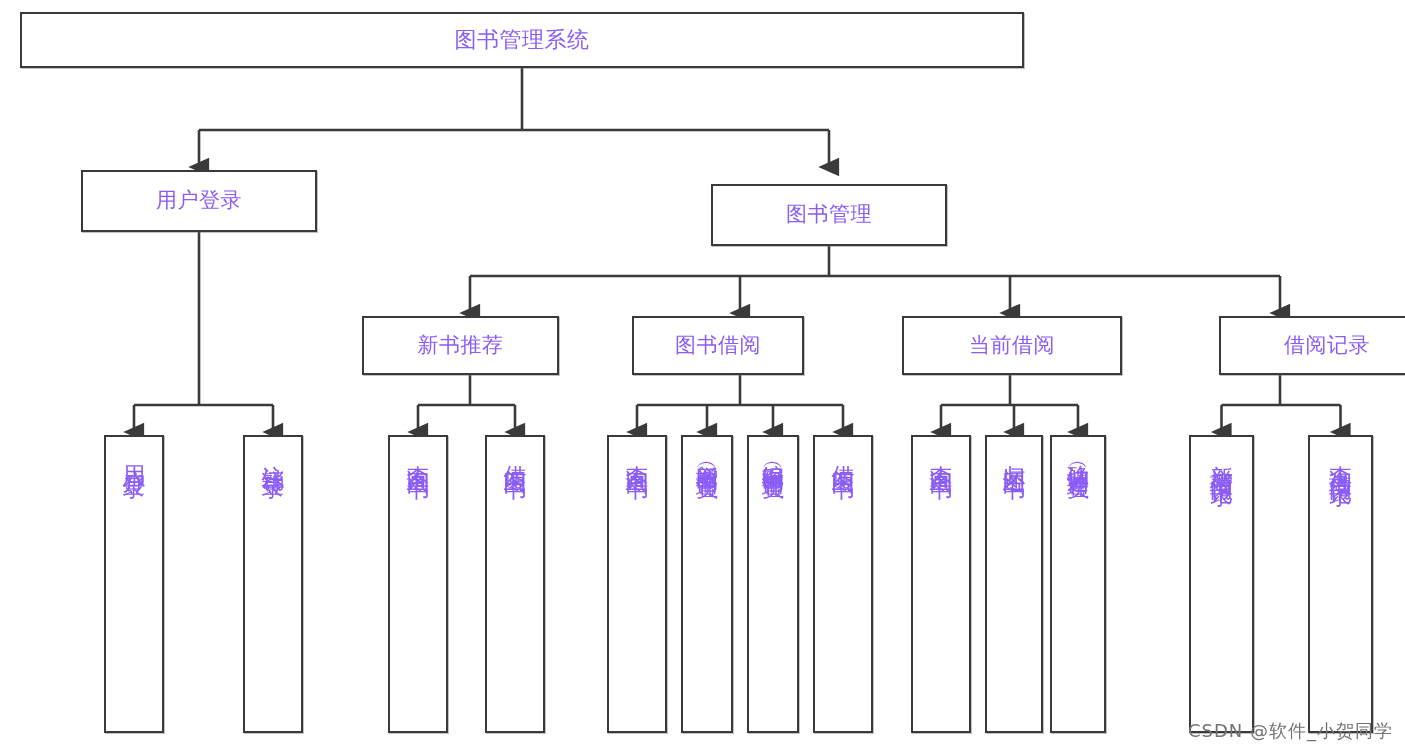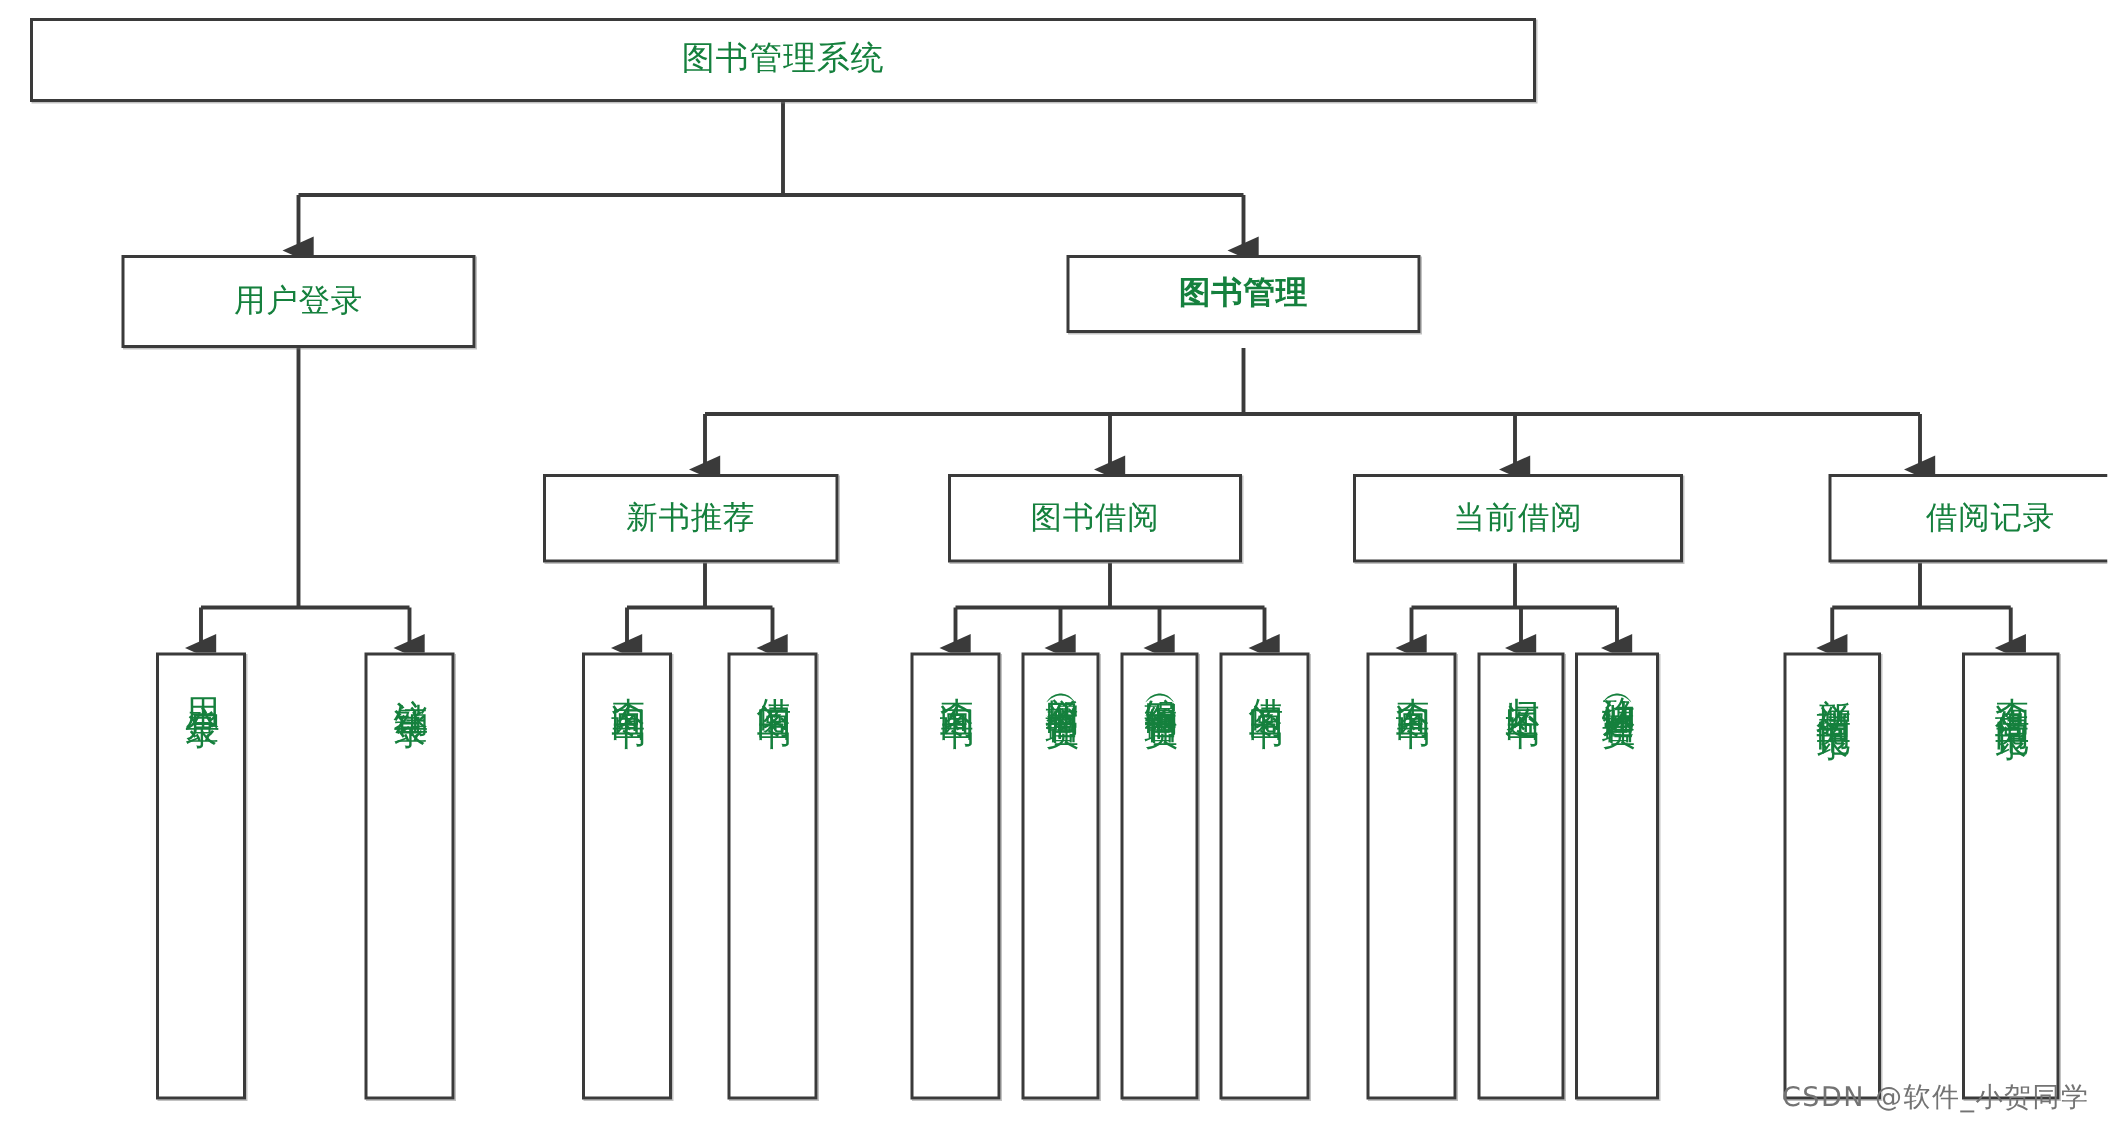--- a/index.html
+++ b/index.html
@@ -30,21 +30,21 @@
     display:flex;
     align-items:center;
     justify-content:center;
     box-shadow:1px 1px 0 rgba(120,120,120,.45);
   }
   .node .label{
     display:block;
     text-align:right;
     line-height:1.12;
     letter-spacing:0.5px;
-    color:#15803d;
+    color:#8b5cf6;
     white-space:pre-line;
   }
   
   .node.h .label{
     font-size:21px;
   }
   .node.root .label{ font-size:22px; }
 
   
   .node.v{
@@ -121,27 +121,27 @@
       </g>
   </svg>
 
   <div id="nodes-layer">
       <div class="node h root" style="left: 20px; top: 12px; width: 1004px; height: 56px;">
         <span class="label">图书管理系统</span>
       </div>
       <div class="node h" style="left: 81px; top: 170px; width: 236px; height: 62px;">
         <span class="label">用户登录</span>
       </div>
-      <div class="node h" style="left: 711px; top: 170px; width: 236px; height: 52px; font-weight: bold;">
+      <div class="node h" style="left: 711px; top: 184px; width: 236px; height: 62px;">
         <span class="label">图书管理</span>
       </div>
       <div class="node h" style="left: 362px; top: 316px; width: 197px; height: 59px;">
         <span class="label">新书推荐</span>
       </div>
-      <div class="node h" style="left: 632px; top: 316px; width: 196px; height: 59px;">
+      <div class="node h" style="left: 632px; top: 316px; width: 172px; height: 59px;">
         <span class="label">图书借阅</span>
       </div>
       <div class="node h" style="left: 902px; top: 316px; width: 220px; height: 59px;">
         <span class="label">当前借阅</span>
       </div>
       <div class="node h" style="left: 1172px; top: 316px; width: 216px; height: 59px; margin-left: 47px;">
         <span class="label">借阅记录</span>
       </div>
       <div class="node v" style="left: 104px; top: 435px; width: 60px; height: 298px;">
         <span class="label">用户登录</span>

